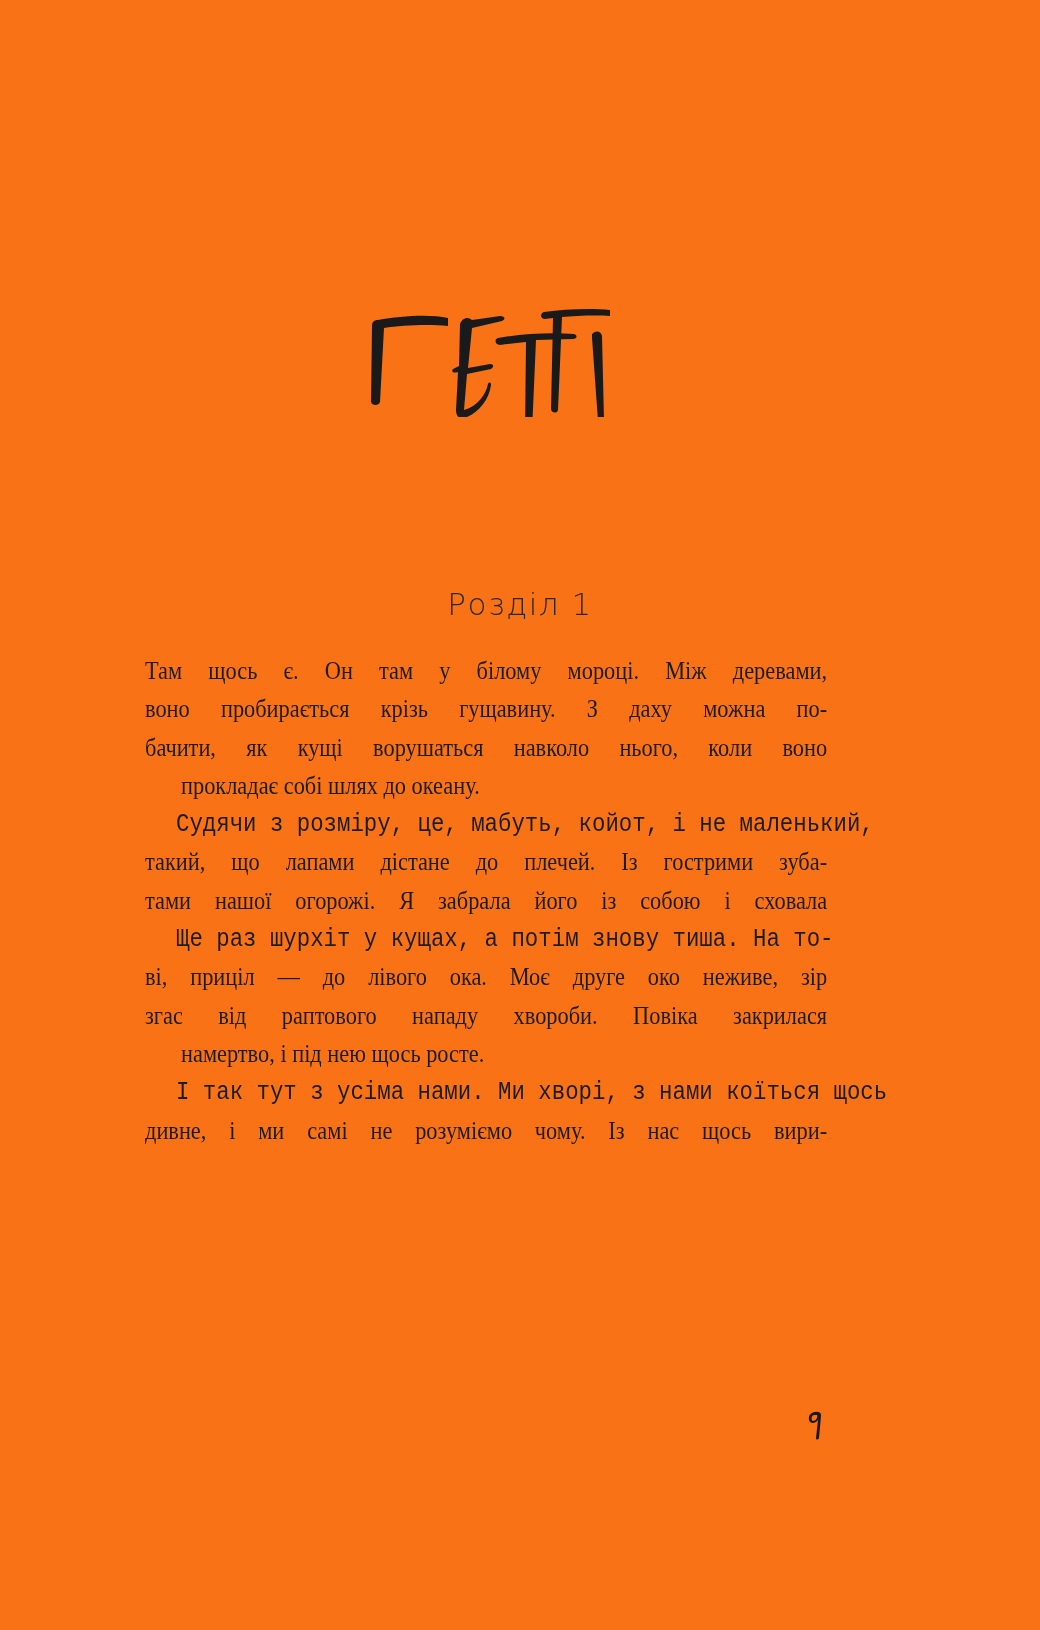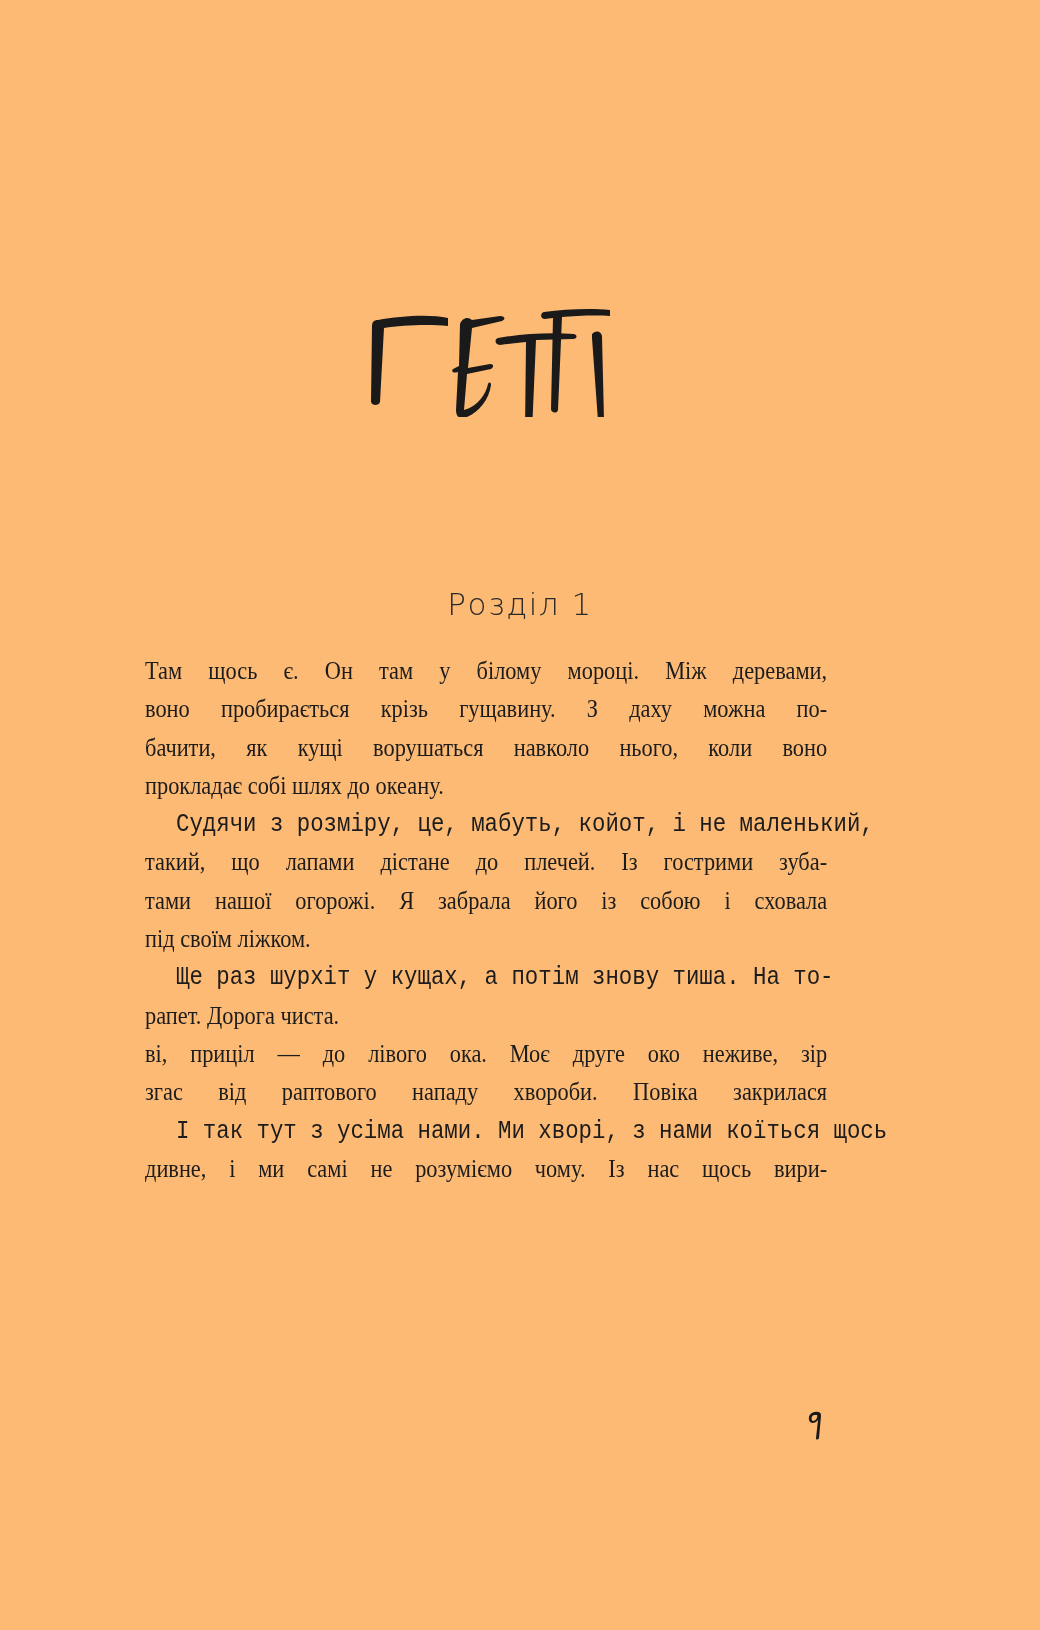--- a/index.html
+++ b/index.html
@@ -12,21 +12,21 @@
       height: 1630px;
       position: relative;
       overflow: hidden;
       color: #1e1e1e;
     }
     .page {
       position: absolute;
       left: 0; top: 0;
       width: 1040px;
       height: 1630px;
-      background: #fdba74;
+      background: #f97316;
     }
     .title-wrap {
       position: absolute;
       left: 360px;
       top: 282px;
       width: 250px;
       height: 135px;
     }
     .title-wrap svg {
       width: 250px;
@@ -67,20 +67,21 @@
     }
     .line {
       display: block;
       white-space: nowrap;
       text-align-last: justify;
       text-align: justify;
       transform-origin: 0 0;
     }
     .line.last {
       text-align-last: left;
+      margin-left: 36px;
     }
     .line.indent {
       padding-left: 31px;
       font-family: Liberation Mono, monospace;
     }
     .line-inner {
       display: inline-block;
       transform: scaleX(0.86);
       transform-origin: 0 0;
       width: 116.3%;
@@ -131,27 +132,26 @@
   <div class="body-text">
 
     <span class="line"><span class="line-inner">Там щось є. Он там у білому мороці. Між деревами,</span></span>
     <span class="line"><span class="line-inner">воно пробирається крізь гущавину. З даху можна по-</span></span>
     <span class="line"><span class="line-inner">бачити, як кущі ворушаться навколо нього, коли воно</span></span>
     <span class="line last"><span class="line-inner">прокладає собі шлях до океану.</span></span>
 
     <span class="line indent"><span class="line-inner">Судячи з розміру, це, мабуть, койот, і не маленький,</span></span>
     <span class="line"><span class="line-inner">такий, що лапами дістане до плечей. Із гострими зуба-</span></span>
     <span class="line"><span class="line-inner">тами нашої огорожі. Я забрала його із собою і сховала</span></span>
-    <span class="line last"><span class="line-inner">під своїм ліжком.</span></span>
 
     <span class="line indent"><span class="line-inner">Ще раз шурхіт у кущах, а потім знову тиша. На то-</span></span>
-    <span class="line last"><span class="line-inner">рапет. Дорога чиста.</span></span>
 
     <span class="line"><span class="line-inner">ві, приціл — до лівого ока. Моє друге око неживе, зір</span></span>
     <span class="line"><span class="line-inner">згас від раптового нападу хвороби. Повіка закрилася</span></span>
+    <span class="line last"><span class="line-inner">намертво, і під нею щось росте.</span></span>
 
     <span class="line indent"><span class="line-inner">І так тут з усіма нами. Ми хворі, з нами коїться щось</span></span>
     <span class="line"><span class="line-inner">дивне, і ми самі не розуміємо чому. Із нас щось вири-</span></span>
   </div>
 
   <div class="page-number">
     <span class="title-text-hidden">9</span>
     <svg viewBox="0 0 20 34">
       <path d="M14 4 C 8 3, 4 7, 5 12 C 6 16, 11 16, 14 12 L 12 30 C 12 32, 14 32, 15 30 L 17 8 C 17 5, 16 4, 14 4 Z M 13 7 C 14 9, 12 13, 9 13 C 7 12, 7 8, 10 7 Z" fill="#1a1a1a" fill-rule="evenodd"></path>
     </svg>

